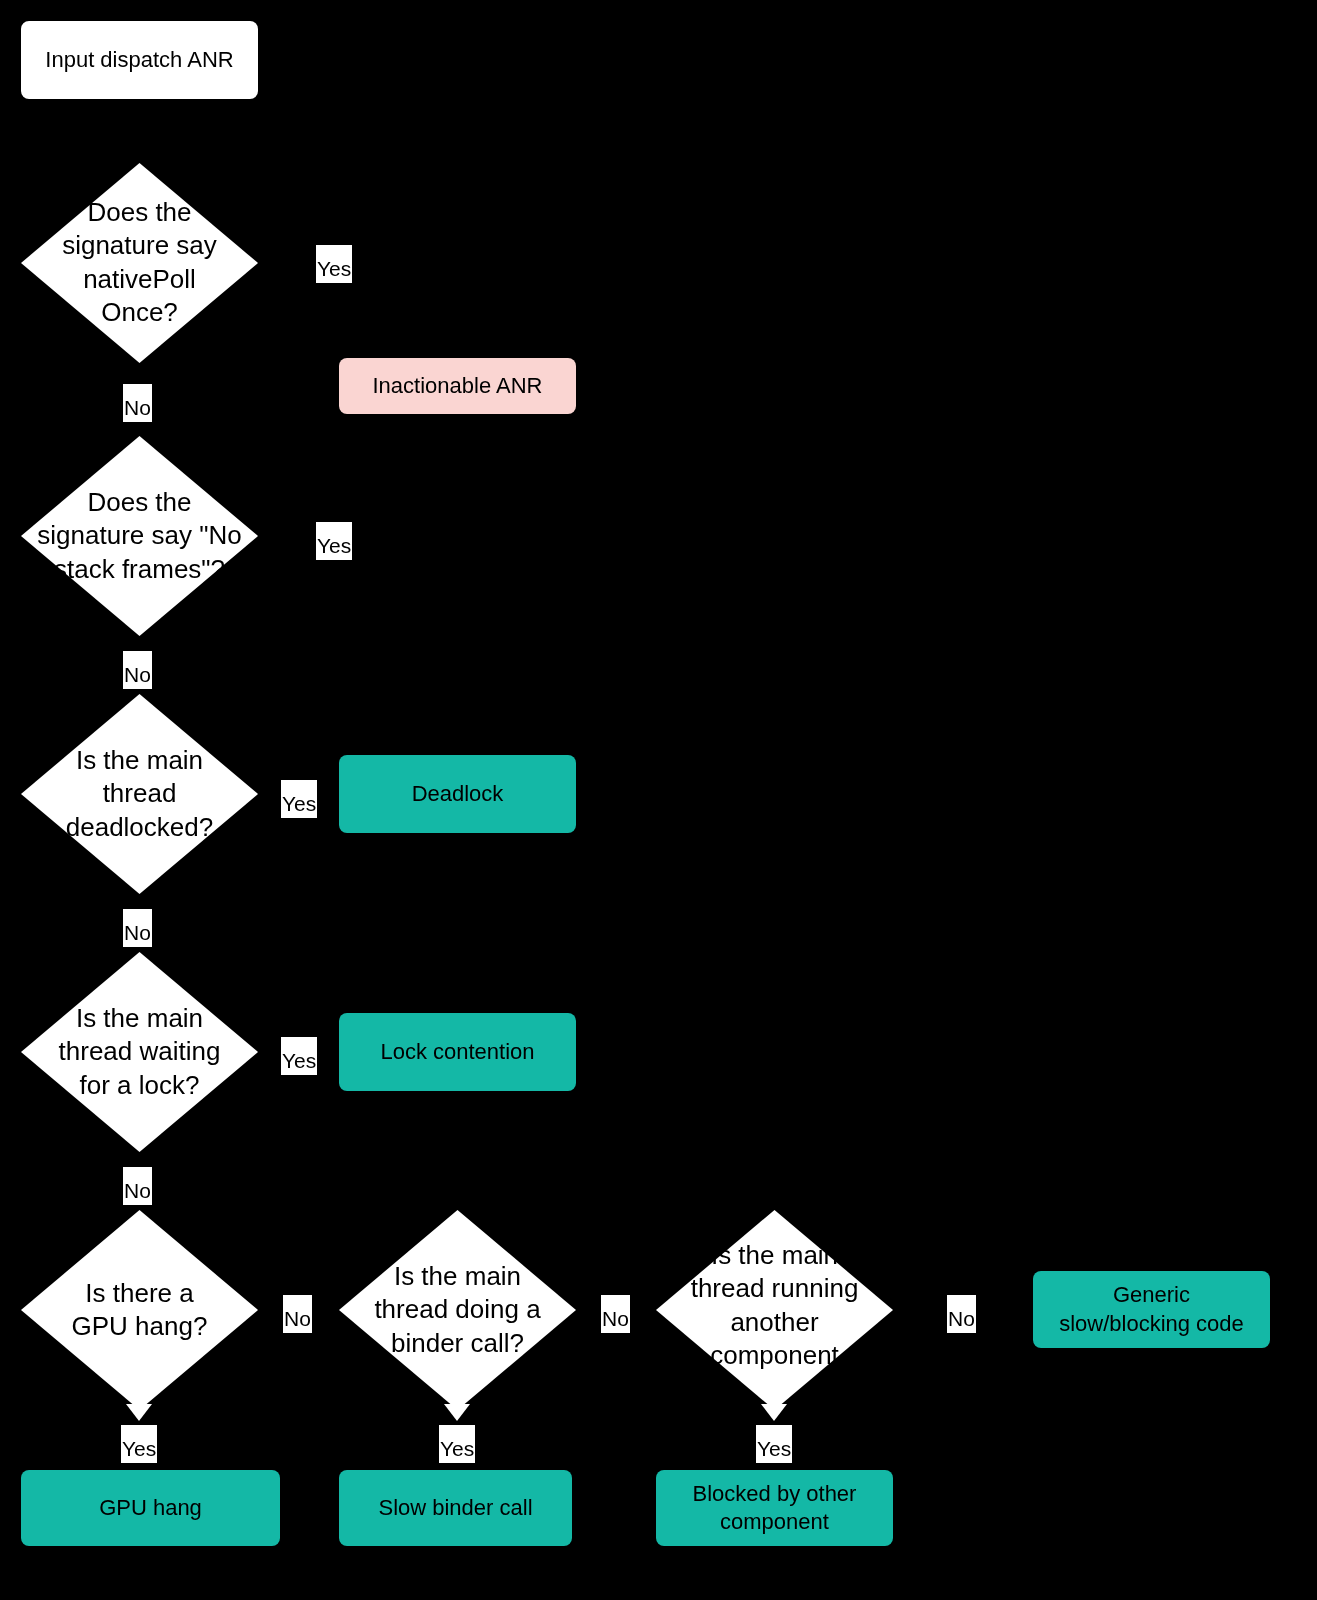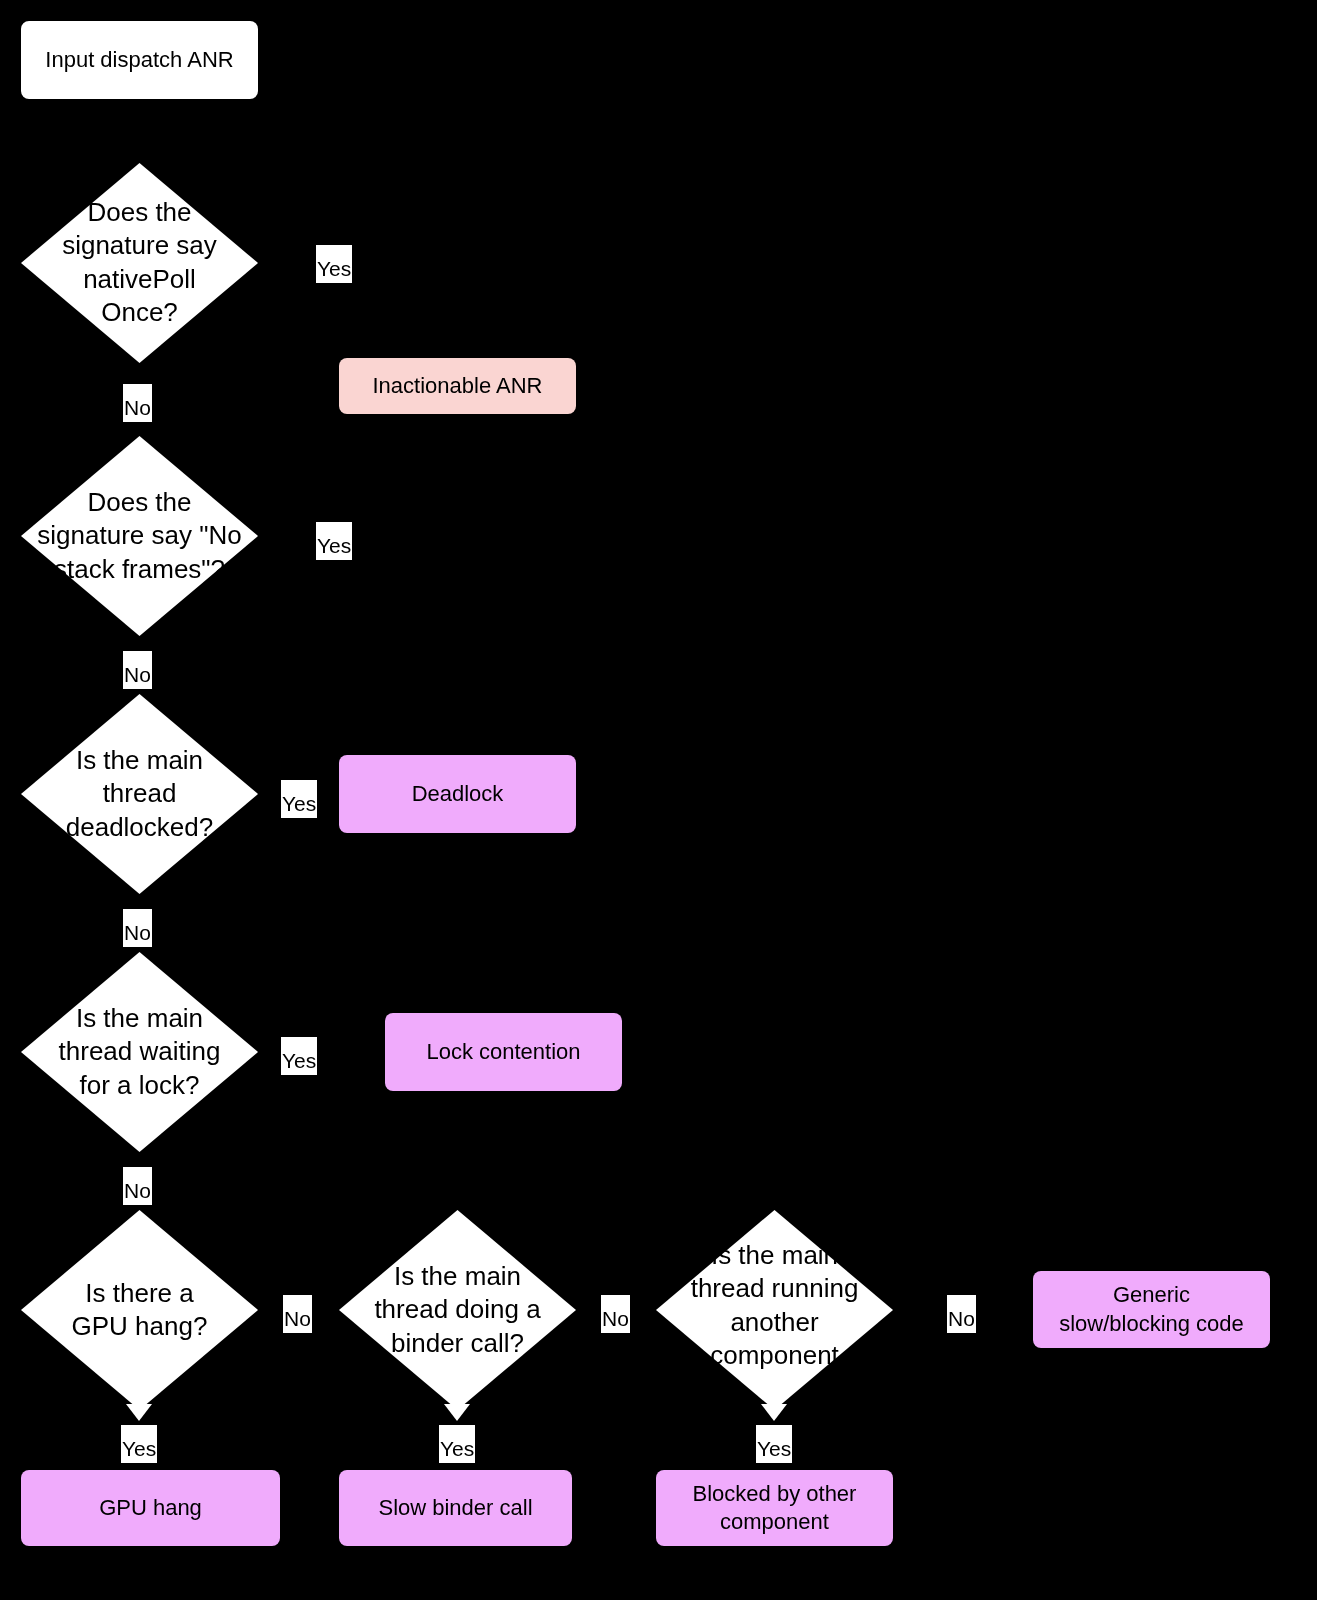--- a/index.html
+++ b/index.html
@@ -28,21 +28,21 @@
     justify-content: center;
     text-align: center;
     color: #000000;
     font-size: 22px;
     line-height: 1.28;
     padding: 4px 10px;
     white-space: pre-line;
   }
   .node-box.white  { background: #ffffff; }
   .node-box.pink   { background: #fad5d2; }
-  .node-box.green  { background: #f0abfc; }
+  .node-box.green  { background: #14b8a6; }
 
   
   .diamond-wrap {
     position: absolute;
   }
   .diamond-shape {
     position: absolute;
     left: 0; top: 0;
     width: 100%;
     height: 100%;
@@ -135,21 +135,21 @@
     <div class="diamond-shape"></div>
     <div class="diamond-label">Is the main
 thread waiting
 for a lock?</div>
   </div>
 
   <div class="edge-label" style="left:281px; top:1037px;">Yes</div>
 
   <div class="edge-label" style="left:123px; top:1167px;">No</div>
 
-  <div class="node-box green" style="left:339px; top:1013px; width:237px; height:78px;margin-left:46px;">Lock contention</div>
+  <div class="node-box green" style="left:339px; top:1013px; width:237px; height:78px;">Lock contention</div>
 
   <div class="diamond-wrap" style="left:21px; top:1210px; width:237px; height:200px;">
     <div class="diamond-shape"></div>
     <div class="diamond-label">Is there a
 GPU hang?</div>
   </div>
 
   <div class="arrowhead down" style="left:126px; top:1404px;"></div>
 
   <div class="edge-label" style="left:121px; top:1425px;">Yes</div>

